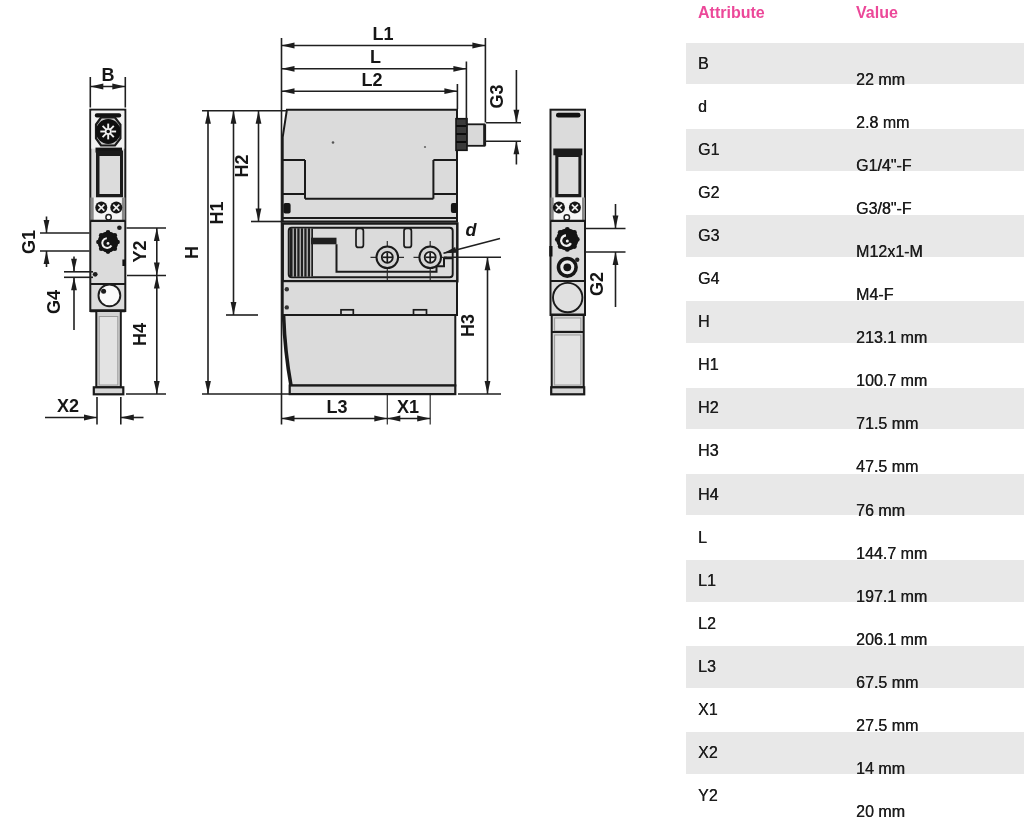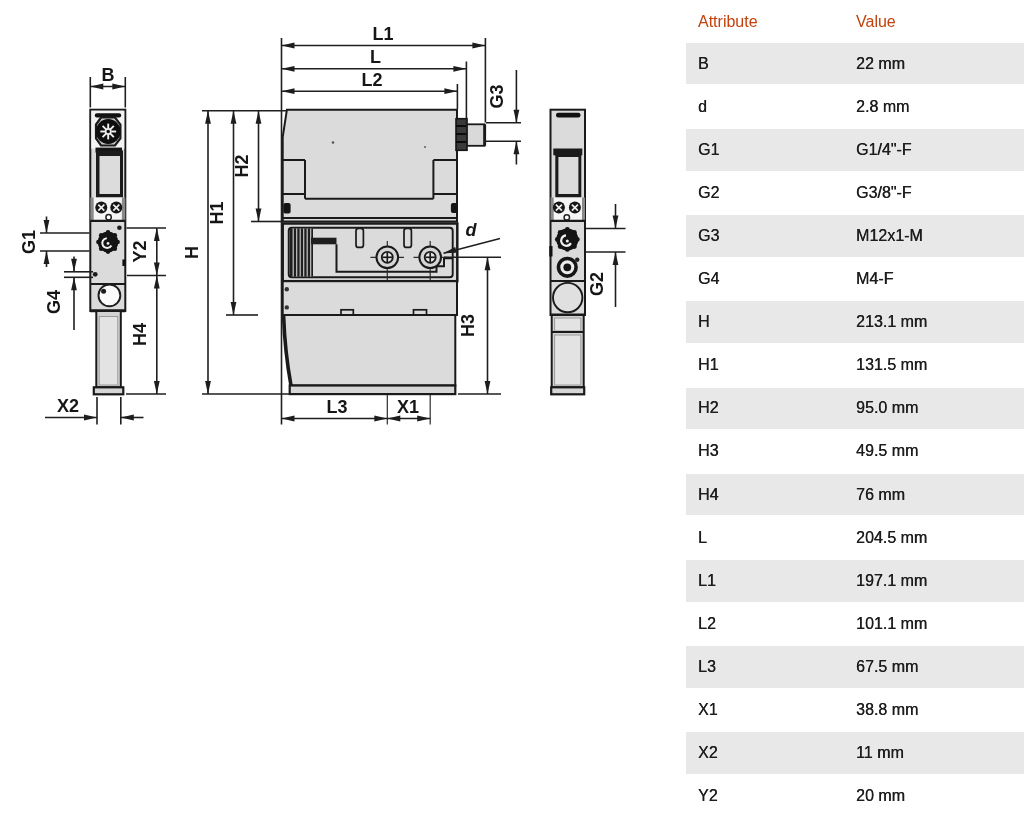--- a/index.html
+++ b/index.html
@@ -1,25 +1,25 @@
 <!DOCTYPE html>
 <html><head>
 <meta charset="utf-8">
 <style>
 html,body{margin:0;padding:0;background:#fff;}
 #page{position:relative;width:1024px;height:825px;overflow:hidden;background:#fff;font-family:"Liberation Sans",sans-serif;filter:blur(0.6px);}
 #draw{position:absolute;left:0;top:0;}
 #tbl{position:absolute;left:686px;top:0;width:338px;height:825px;}
 .hdr{position:absolute;top:0;left:0;width:338px;height:42px;}
-.hdr b{position:absolute;top:13px;font-size:16px;font-weight:400;color:#c2410c;}
+.hdr b{position:absolute;top:4px;font-size:16px;font-weight:700;color:#ec4899;}
 .row{position:absolute;left:0;width:338px;height:41.6px;}
 .gray{background:#e8e8e8;}
 .row span{position:absolute;top:50%;transform:translateY(-50%);font-size:16px;color:#1d1d1d;text-shadow:0.35px 0 0 #1d1d1d;}
 .la{left:12px;}
-.va{left:170px;}
+.va{left:170px;margin-top:16px;}
 </style>
 </head>
 <body>
 <div id="page">
 
 <svg id="draw" width="686" height="825" viewBox="0 0 686 825">
 <style>
 .bl{stroke:#1a1a1a;fill:none;stroke-width:2;}
 .dim{stroke:#1f1f1f;stroke-width:1.6;fill:none;}
 .ah{fill:#1d1d1d;stroke:none;}
@@ -459,66 +459,66 @@
         <span class="va">M4-F</span>
       </div>
 
 <div class="row gray" style="top:301.4px">
         <span class="la">H</span>
         <span class="va">213.1 mm</span>
       </div>
 
 <div class="row" style="top:344.5px">
         <span class="la">H1</span>
-        <span class="va">131.5 mm</span>
+        <span class="va">100.7 mm</span>
       </div>
 
 <div class="row gray" style="top:387.6px">
         <span class="la">H2</span>
-        <span class="va">95.0 mm</span>
+        <span class="va">71.5 mm</span>
       </div>
 
 <div class="row" style="top:430.7px">
         <span class="la">H3</span>
-        <span class="va">49.5 mm</span>
+        <span class="va">47.5 mm</span>
       </div>
 
 <div class="row gray" style="top:473.8px">
         <span class="la">H4</span>
         <span class="va">76 mm</span>
       </div>
 
 <div class="row" style="top:516.9px">
         <span class="la">L</span>
-        <span class="va">204.5 mm</span>
+        <span class="va">144.7 mm</span>
       </div>
 
 <div class="row gray" style="top:560.0px">
         <span class="la">L1</span>
         <span class="va">197.1 mm</span>
       </div>
 
 <div class="row" style="top:603.1px">
         <span class="la">L2</span>
-        <span class="va">101.1 mm</span>
+        <span class="va">206.1 mm</span>
       </div>
 
 <div class="row gray" style="top:646.2px">
         <span class="la">L3</span>
         <span class="va">67.5 mm</span>
       </div>
 
 <div class="row" style="top:689.3px">
         <span class="la">X1</span>
-        <span class="va">38.8 mm</span>
+        <span class="va">27.5 mm</span>
       </div>
 
 <div class="row gray" style="top:732.4px">
         <span class="la">X2</span>
-        <span class="va">11 mm</span>
+        <span class="va">14 mm</span>
       </div>
 
 <div class="row" style="top:775.5px">
         <span class="la">Y2</span>
         <span class="va">20 mm</span>
       </div>
 </div>
 </div>
 
 </body></html>

